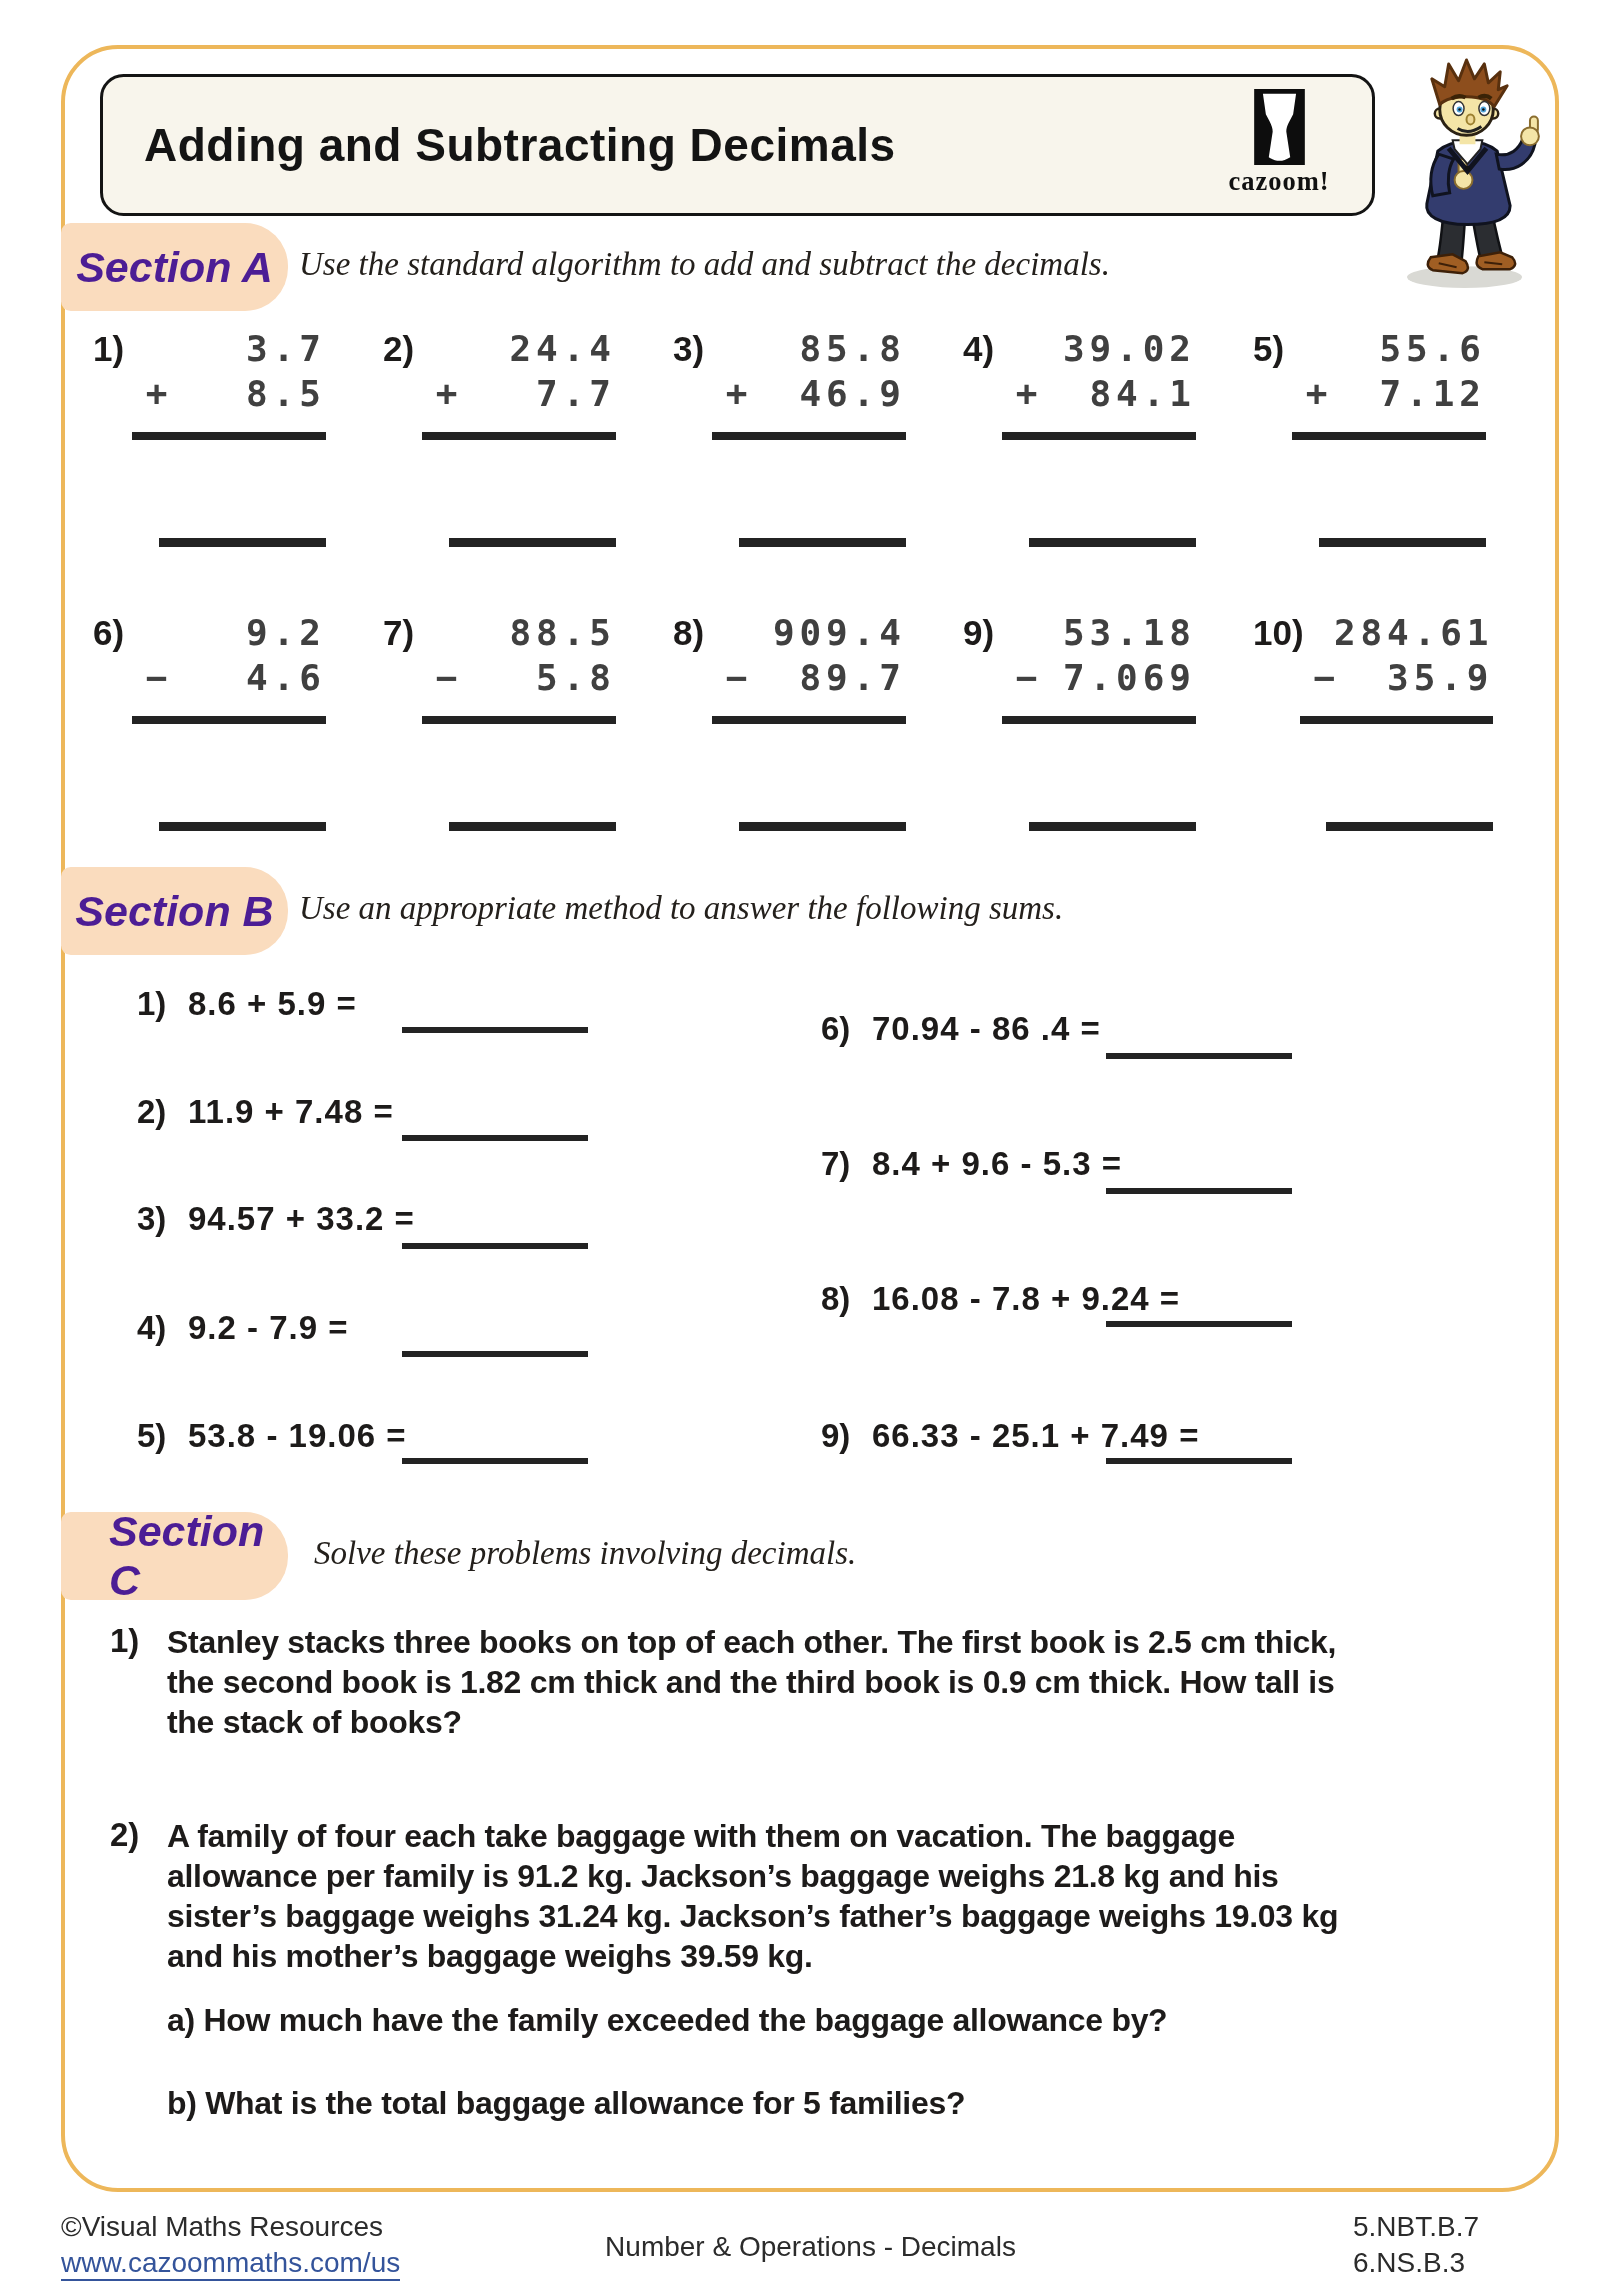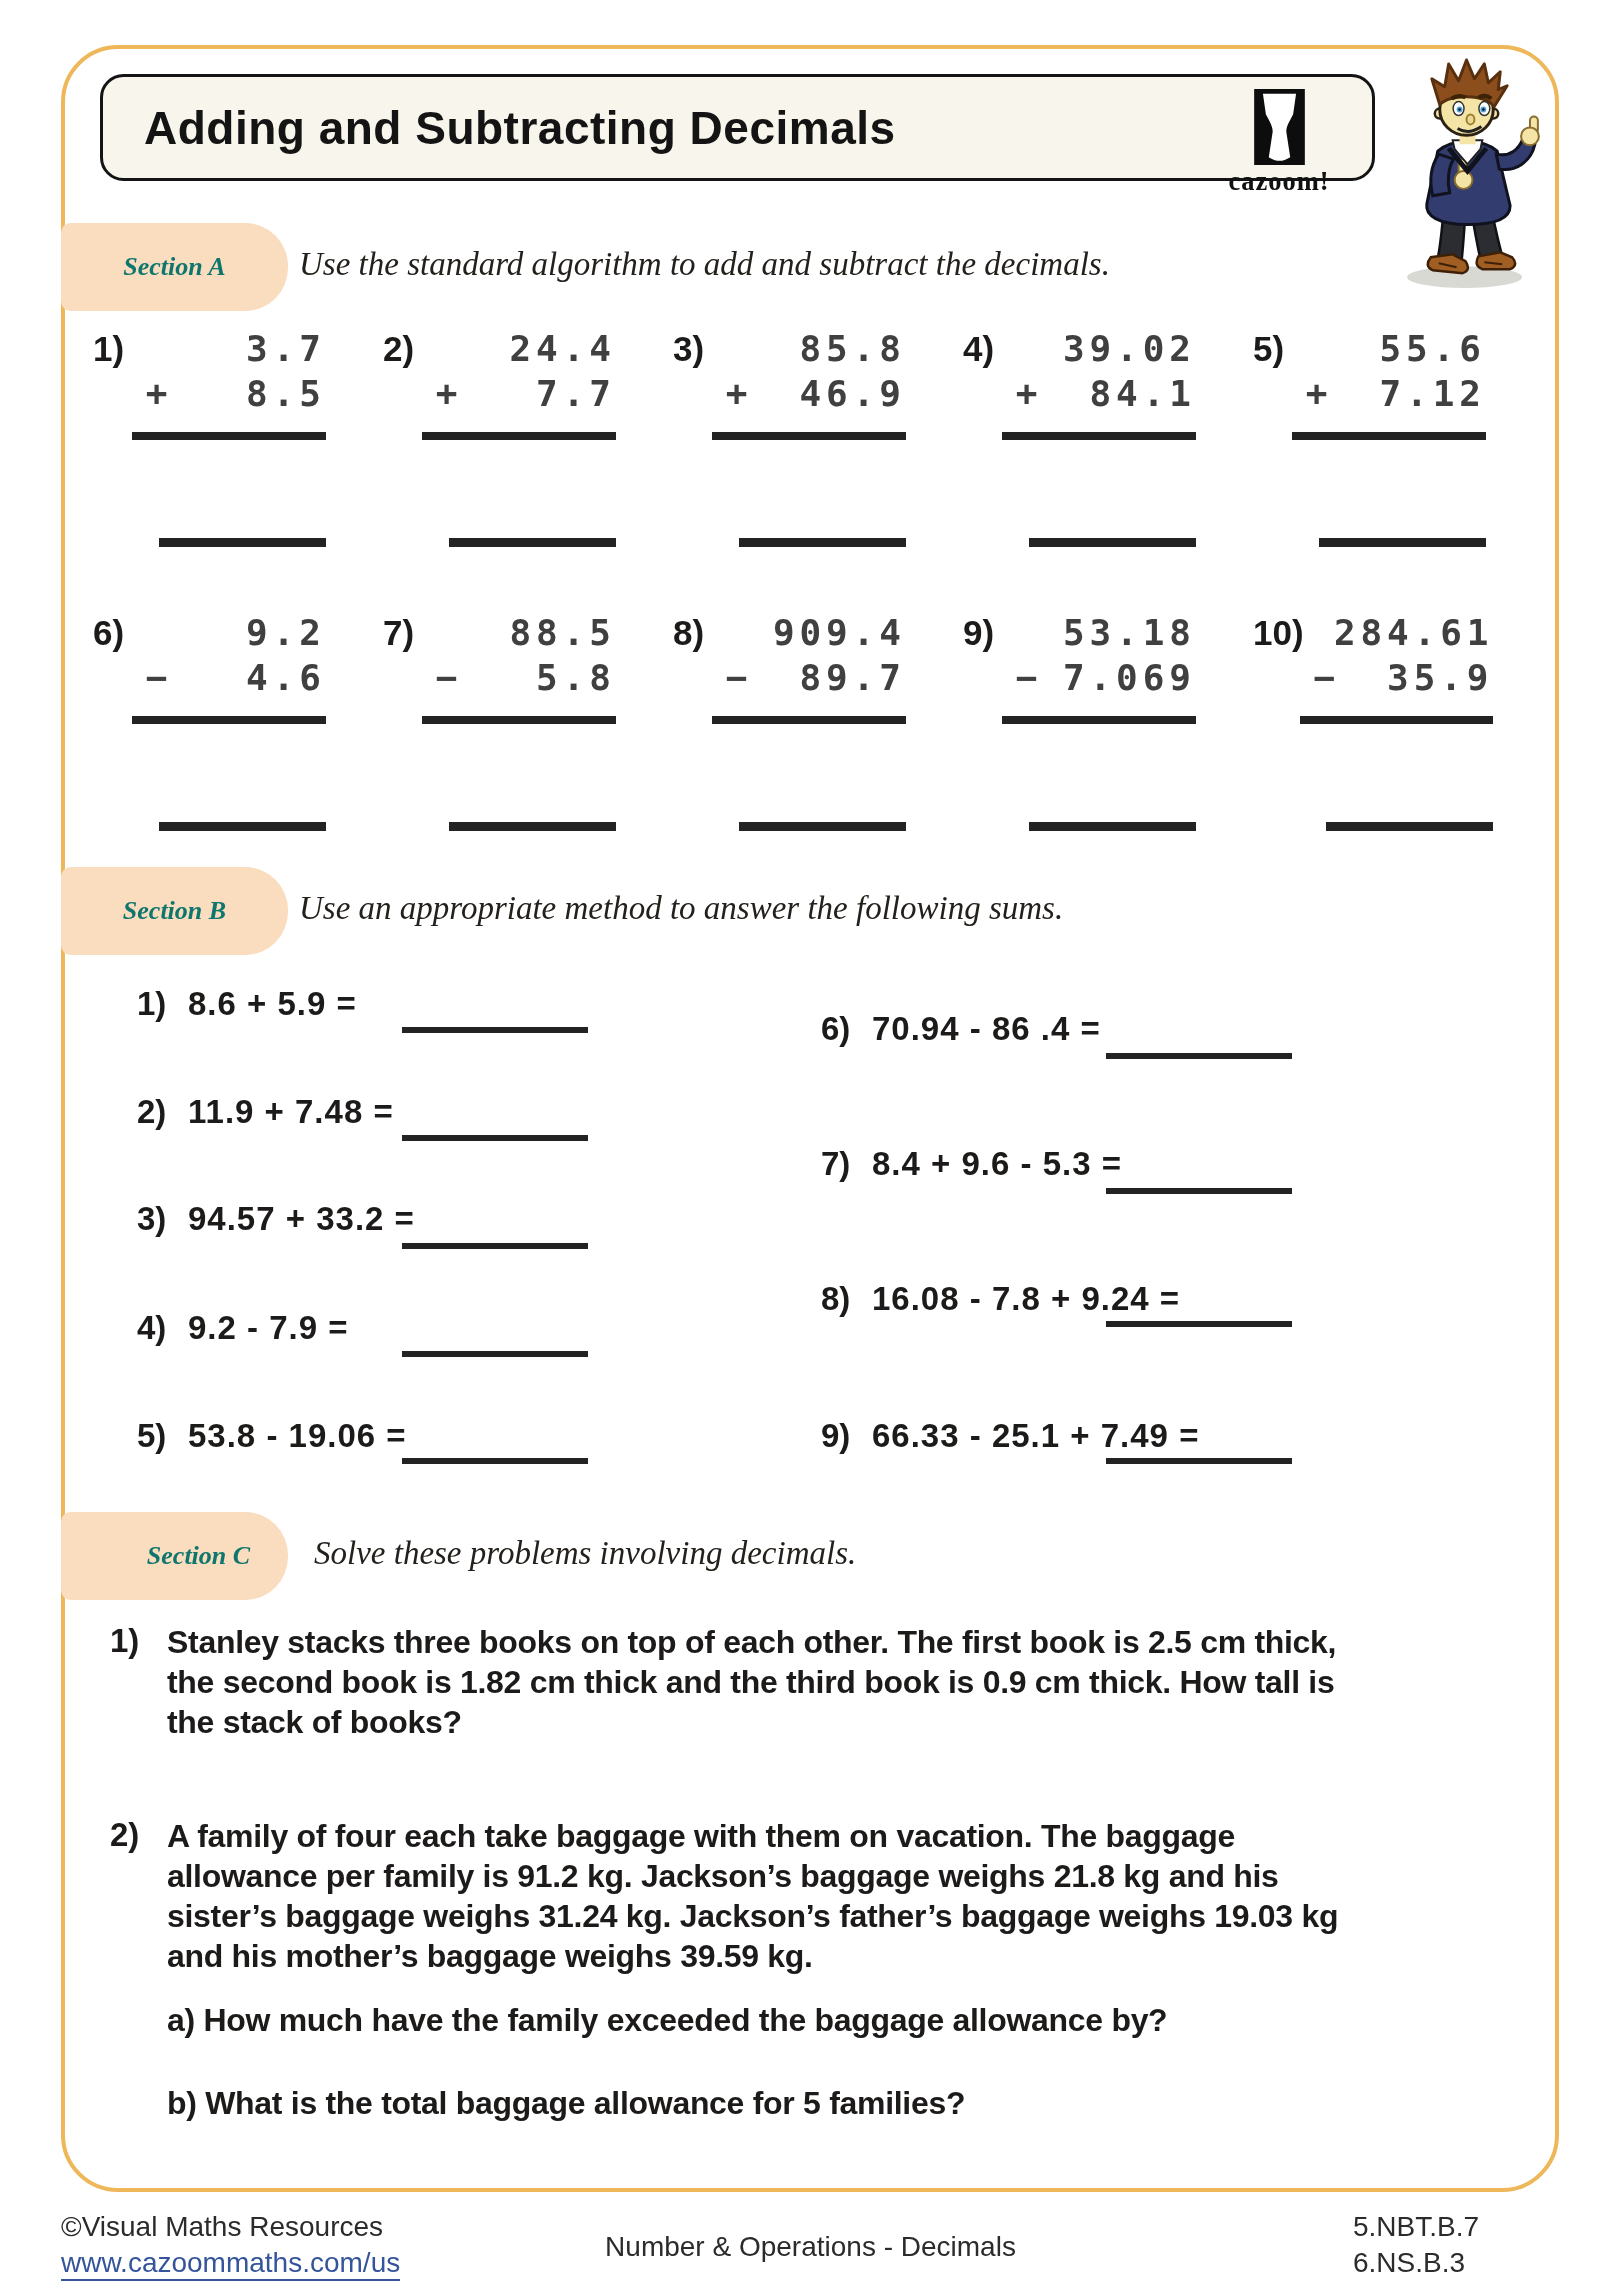--- a/index.html
+++ b/index.html
@@ -16,21 +16,21 @@
   
   .frame {
     left:61px; top:45px; width:1498px; height:2147px;
     border:4.9px solid var(--gold,#edb75a);
     border-radius:57px;
     background:#fff;
   }
 
   
   .titlebox {
-    left:100px; top:74px; width:1275px; height:107px;
+    left:100px; top:74px; width:1275px; height:142px;
     background:var(--cream,#f8f5ec);
     border:3.9px solid #141414;
     border-radius:23.5px;
   }
   .title {
     position:absolute; left:41px; top:50%; transform:translateY(-50%);
     font-size:46px; font-weight:bold; letter-spacing:0.5px;
     color:#141414; white-space:nowrap;
   }
   .logo { position:absolute; left:1117px; top:11.8px; width:118px; text-align:center; }
@@ -44,22 +44,22 @@
   .mascot { left:1390px; top:57px; width:155px; height:233px; }
 
   
   .badge {
     left:61px; width:227px; height:88px;
     background:var(--peach,#fadcbe);
     border-radius:9.8px 43px 43px 9.8px;
     display:flex; align-items:center; justify-content:center;
   }
   .badge span {
-    font-family:Liberation Serif, serif;
-    font-style:italic; font-weight:bold; font-size:26px; color:#0f766e;
+    font-family:Liberation Sans, sans-serif;
+    font-style:italic; font-weight:bold; font-size:43px; color:#4c1d95;
   }
   .instruction {
     font-family:"Liberation Serif","DejaVu Serif",serif;
     font-style:italic; font-size:33px; color:#24201c; white-space:nowrap;
   }
 
   
   .probgrid {
     left:93px; top:326px; width:1451px;
     display:grid;

